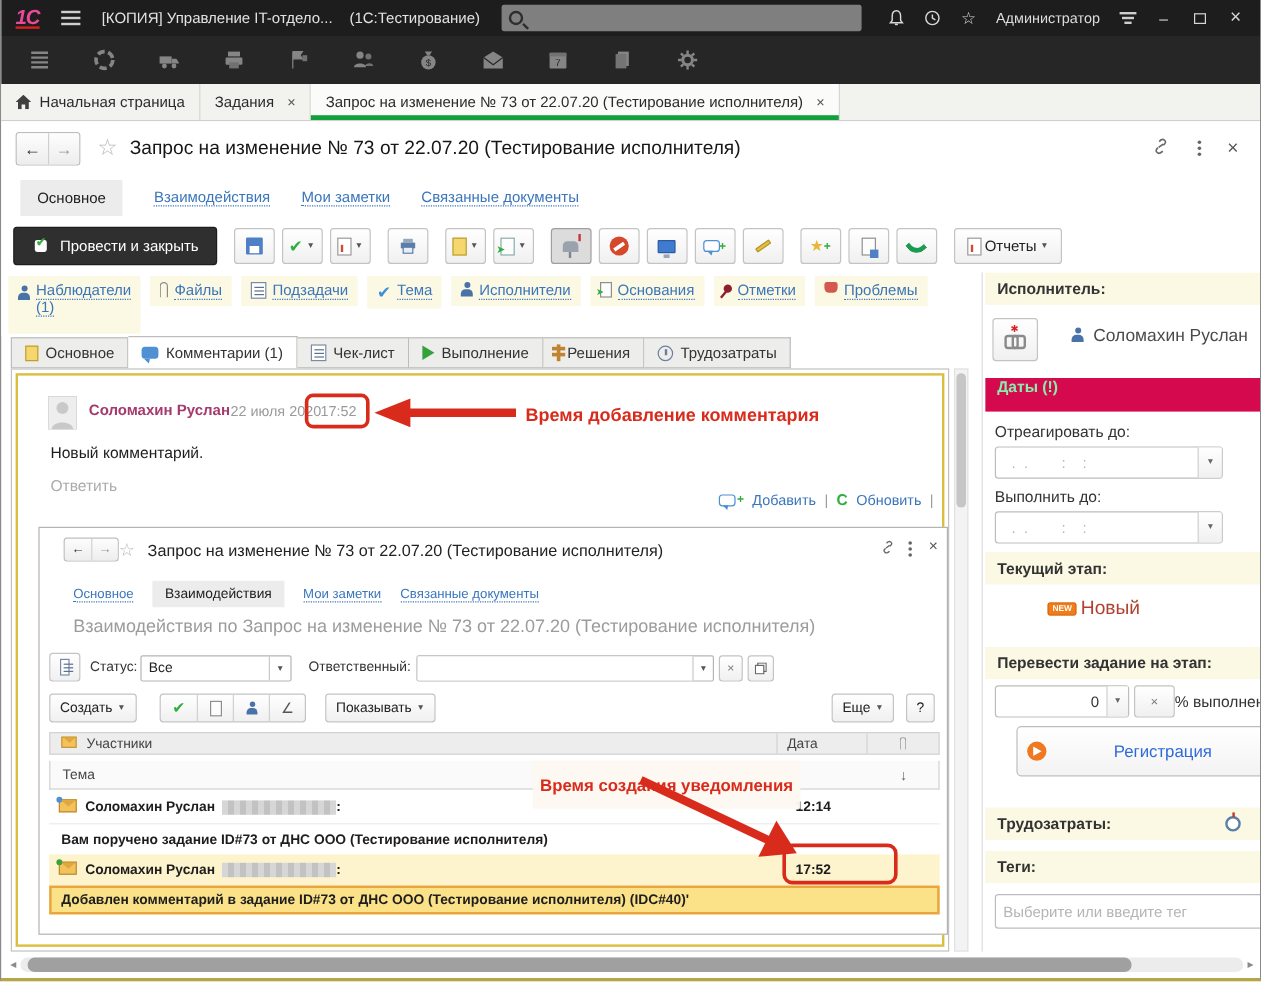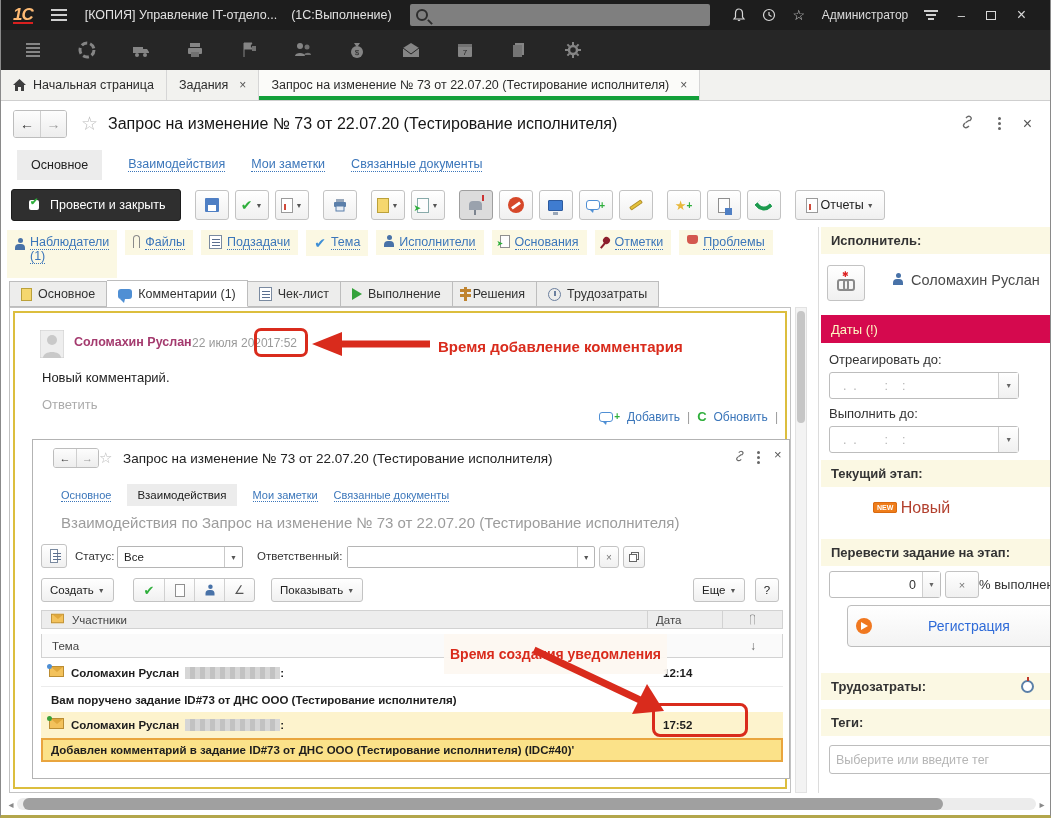--- a/index.html
+++ b/index.html
@@ -5,21 +5,21 @@
   * { margin:0; padding:0; box-sizing:border-box; }
   html,body { background:#ffffff; }
   body { font-family:"Liberation Sans","DejaVu Sans",sans-serif; font-size:12px; color:#222; }
   .win { position:relative; width:1051px; height:818px; background:#fff; overflow:hidden;
          border-left:1px solid #8a8a8a; border-right:1px solid #8a8a8a; border-bottom:3px solid #b3a64b; }
   .abs { position:absolute; }
   .row { display:flex; align-items:center; }
 
   
   .titlebar { left:0; top:0; width:100%; height:30px; background:#1d1d1d; color:#d8d8d8; display:flex; align-items:center; }
-  .logo1c { color:#fdba74; font-weight:bold; font-size:17px; font-style:italic; margin:0 10px 0 12px; letter-spacing:-1px; border-bottom:2px solid #d9201f; line-height:15px; }
+  .logo1c { color:#ec4899; font-weight:bold; font-size:17px; font-style:italic; margin:0 10px 0 12px; letter-spacing:-1px; border-bottom:2px solid #d9201f; line-height:15px; }
   .burger { width:16px; height:12px; border-top:2px solid #cfcfcf; border-bottom:2px solid #cfcfcf; position:relative; margin:0 18px 0 8px; }
   .burger::after { content:""; position:absolute; left:0; top:3px; width:100%; height:2px; background:#cfcfcf; }
   .tb-title { font-size:12.5px; color:#e2e2e2; white-space:nowrap; }
   .tb-app { font-size:12.5px; color:#e2e2e2; margin-left:14px; }
   .searchbox { margin-left:18px; width:300px; height:22px; background:#7f7f7f; border-radius:2px; display:flex; align-items:center; padding:0 6px; }
   .searchbox input { border:none; outline:none; background:transparent; color:#e8e8e8; font-size:12.5px; width:100%; font-family:inherit; }
   .searchbox input::placeholder { color:#b9b9b9; }
   .mag { width:12px; height:12px; border:2px solid #2d2d2d; border-radius:50%; position:relative; margin-right:6px; flex:none; }
   .mag::after { content:""; position:absolute; width:6px; height:2px; background:#2d2d2d; transform:rotate(45deg); left:9px; top:10px; }
   .tb-ic { width:30px; height:22px; display:flex; align-items:center; justify-content:center; color:#d8d8d8; font-size:14px; cursor:default; }
@@ -99,21 +99,21 @@
   .envelope { width:15px; height:11px; background:#f3c25c; border:1px solid #bb8d33; position:relative; display:inline-block; }
   .envelope::after { content:""; position:absolute; left:1px; top:0; border-left:6px solid transparent; border-right:6px solid transparent; border-top:5px solid #e0a83c; }
   .pin { position:absolute; width:5px; height:5px; border-radius:50%; left:-3px; top:-3px; }
   .blur { display:inline-block; width:95px; height:12px; vertical-align:-2px;
           background:repeating-linear-gradient(90deg,#d6d6d6 0 5px,#c2c2c2 5px 10px); }
   .brow { font-weight:bold; font-size:11.5px; color:#1d1d1d; }
 
   
   .panel { left:820px; top:227px; width:231px; height:566px; background:#fff; overflow:hidden; }
   .phdr { position:absolute; left:0; width:100%; height:27px; background:#fbf8e3; display:flex; align-items:center; padding-left:10px; font-weight:bold; font-size:13px; color:#333; }
-  .banner { position:absolute; left:0; width:100%; height:28px; background:#d5094e; color:#fef9c3; display:flex; align-items:center; padding-left:10px; font-weight:normal; font-size:13px; }
+  .banner { position:absolute; left:0; width:100%; height:28px; background:#d5094e; color:#86efac; display:flex; padding-left:10px; font-weight:bold; font-size:13px; }
   .plabel { position:absolute; font-size:13px; color:#333; }
   .pinput { position:absolute; height:27px; border:1px solid #bdbdbd; border-radius:3px; background:#fff; display:flex; align-items:center; }
   .pinput input { border:none; outline:none; width:100%; height:100%; padding:0 6px; font-size:12.5px; font-family:inherit; color:#333; background:transparent; }
   .pinput input::placeholder { color:#b5b5b5; }
   .pinput .seg { width:22px; align-self:stretch; border-left:1px solid #cfcfcf; display:flex; align-items:center; justify-content:center; font-size:7px; color:#666; background:linear-gradient(#fff,#f0f0f0); }
   .newbadge { background:#ef7d1a; border:1px solid #d96a10; border-radius:2px; color:#fff; font-size:7px; font-weight:bold; padding:1px 3px; vertical-align:3px; }
   .stageval { color:#b2402e; font-size:16px; }
 
   
   .vscroll { left:794px; top:307px; width:12px; height:486px; background:#f3f3f3; border:1px solid #e2e2e2; }
@@ -167,21 +167,21 @@
 </style>
 </head>
 <body>
 
 <div class="win">
 
   <div class="abs titlebar">
     <span class="logo1c">1С</span>
     <span class="burger"></span>
     <span class="tb-title">[КОПИЯ] Управление IT-отдело...</span>
-    <span class="tb-app">(1С:Выполнение)</span>
+    <span class="tb-app">(1С:Тестирование)</span>
     <div class="searchbox">
       <span class="mag"></span>
     </div>
     <div style="margin-left:14px; display:flex; align-items:center;">
       <span class="tb-ic">
         <svg width="14" height="14" viewBox="0 0 14 14">
             <path d="M7 1 C4.5 1 3.5 3 3.5 5.5 L3.5 9 L2 11 L12 11 L10.5 9 L10.5 5.5 C10.5 3 9.5 1 7 1 Z M6 12 a1.2 1.2 0 0 0 2 0" fill="none" stroke="#d8d8d8" stroke-width="1.2"></path>
           </svg>
       </span>
       <span class="tb-ic">

